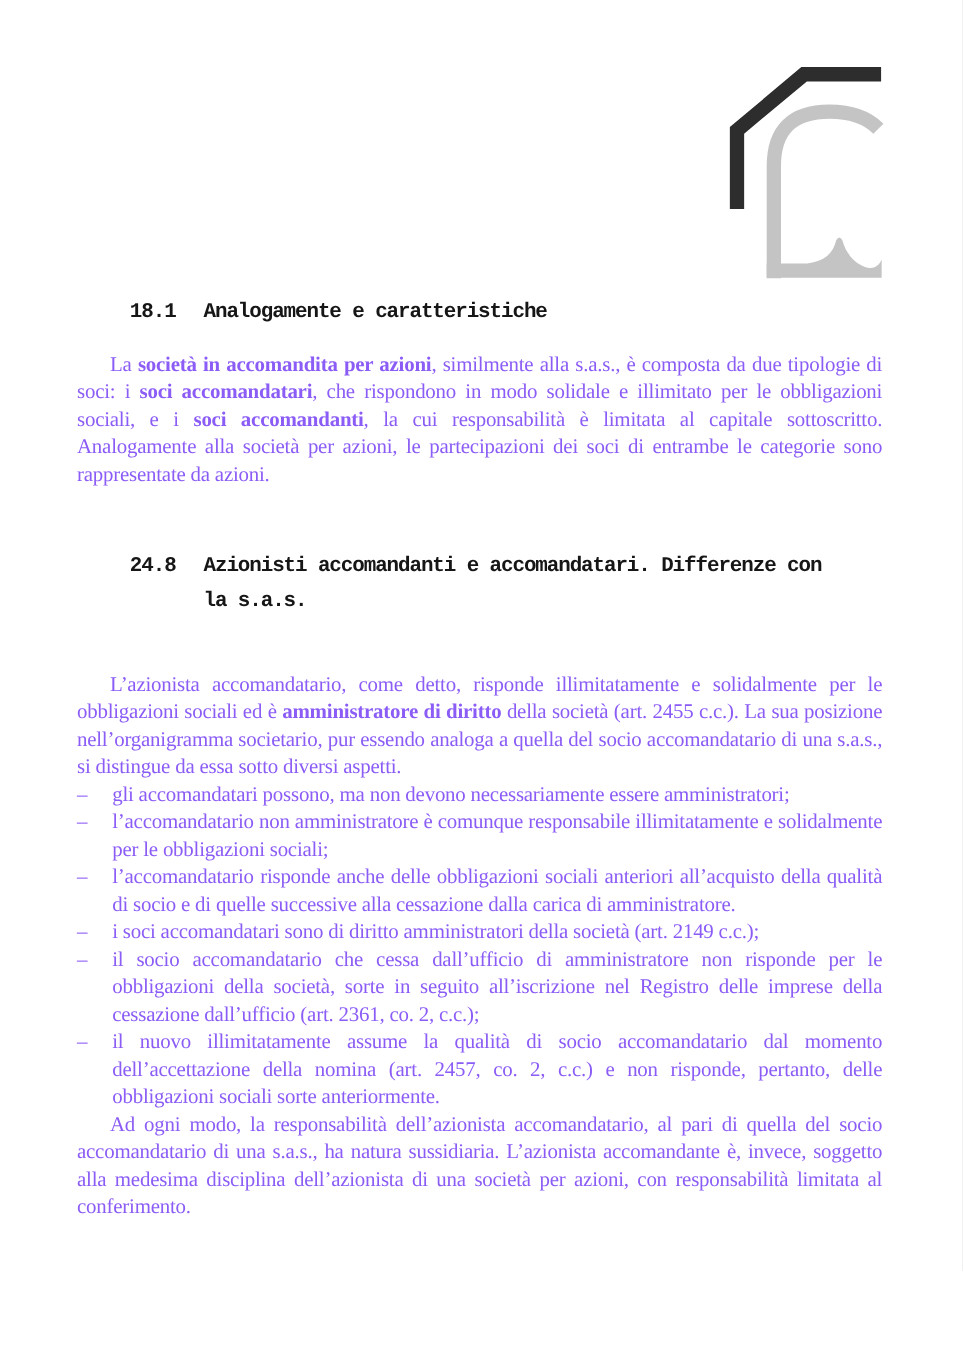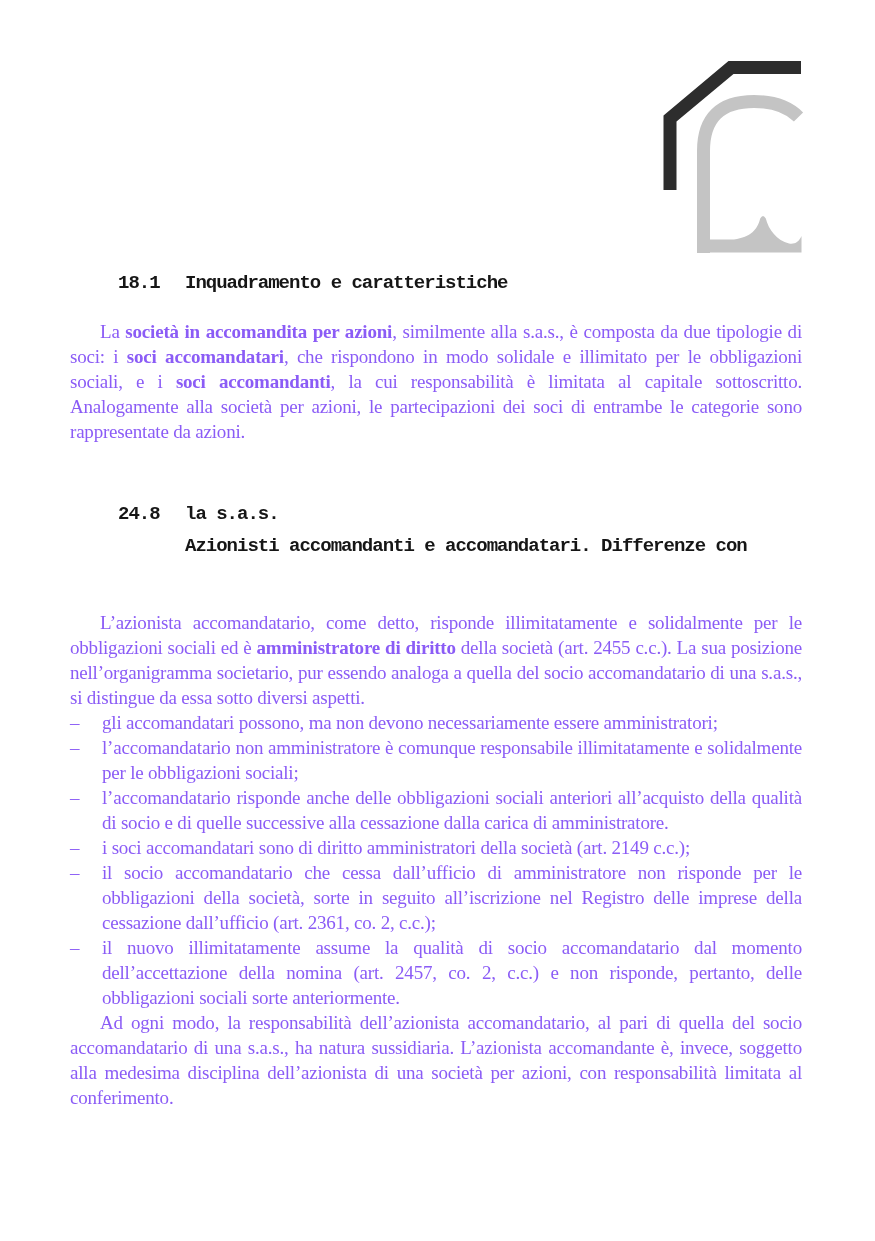--- a/index.html
+++ b/index.html
@@ -67,30 +67,30 @@
 <div class="page">
 
   <svg class="logo" viewBox="660 55 148 202" aria-hidden="true">
     <path d="M 663.5 190 L 663.5 115.5 L 728.5 61 L 801 61 L 801 74 L 733.5 74 L 676.5 121.5 L 676.5 190 Z" fill="#2d2d2d"></path>
     <path fill="none" stroke-width="13" d="M 703.5 253 L 703.5 151 Q 703.5 101.5 754 101.5 Q 783 101.5 798.5 117" stroke="#c4c4c4"></path>
     <path d="M 697 239.5 L 734 239.5 C 751 237 757.5 229.5 760.2 218.5 Q 763 213.5 765.8 218.5 C 768.5 229.5 777 240.5 789 243.5 C 794.5 244.5 799 242 801.5 236 L 801.5 252.5 L 697 252.5 Z" fill="#c4c4c4"></path>
   </svg>
 
   <div class="heading" id="heading-18-1">
     <span class="h-num">18.1</span>
-    <span class="h-title">Inquadramento e caratteristiche</span>
+    <span class="h-title">Analogamente e caratteristiche</span>
   </div>
 
   <p class="body-par indent" id="paragraph-18-1"><span>La </span><b>società in accomandita per azioni</b><span>, similmente alla s.a.s., è composta da due tipologie di soci: i </span><b>soci accomandatari</b><span>, che rispondono in modo solidale e illimitato per le obbligazioni sociali, e i </span><b>soci accomandanti</b><span>, la cui responsabilità è limitata al capitale sottoscritto. Analogamente alla società per azioni, le partecipazioni dei soci di entrambe le categorie sono rappresentate da azioni.</span></p>
 
   <div class="heading" id="heading-18-2">
     <span class="h-num">24.8</span>
     <span class="h-title">
+      <div>Azionisti accomandanti e accomandatari. Differenze con</div>
       <div>la s.a.s.</div>
-      <div>Azionisti accomandanti e accomandatari. Differenze con</div>
     </span>
   </div>
 
   <div id="body-18-2">
 
     <p class="body-par indent"><span>L’azionista accomandatario, come detto, risponde illimitatamente e solidalmente per le obbligazioni sociali ed è </span><b>amministratore di diritto</b><span> della società (art. 2455 c.c.). La sua posizione nell’organigramma societario, pur essendo analoga a quella del socio accomandatario di una s.a.s., si distingue da essa sotto diversi aspetti.</span></p>
 
 
     <div class="li">
       <span class="dash">–</span>

